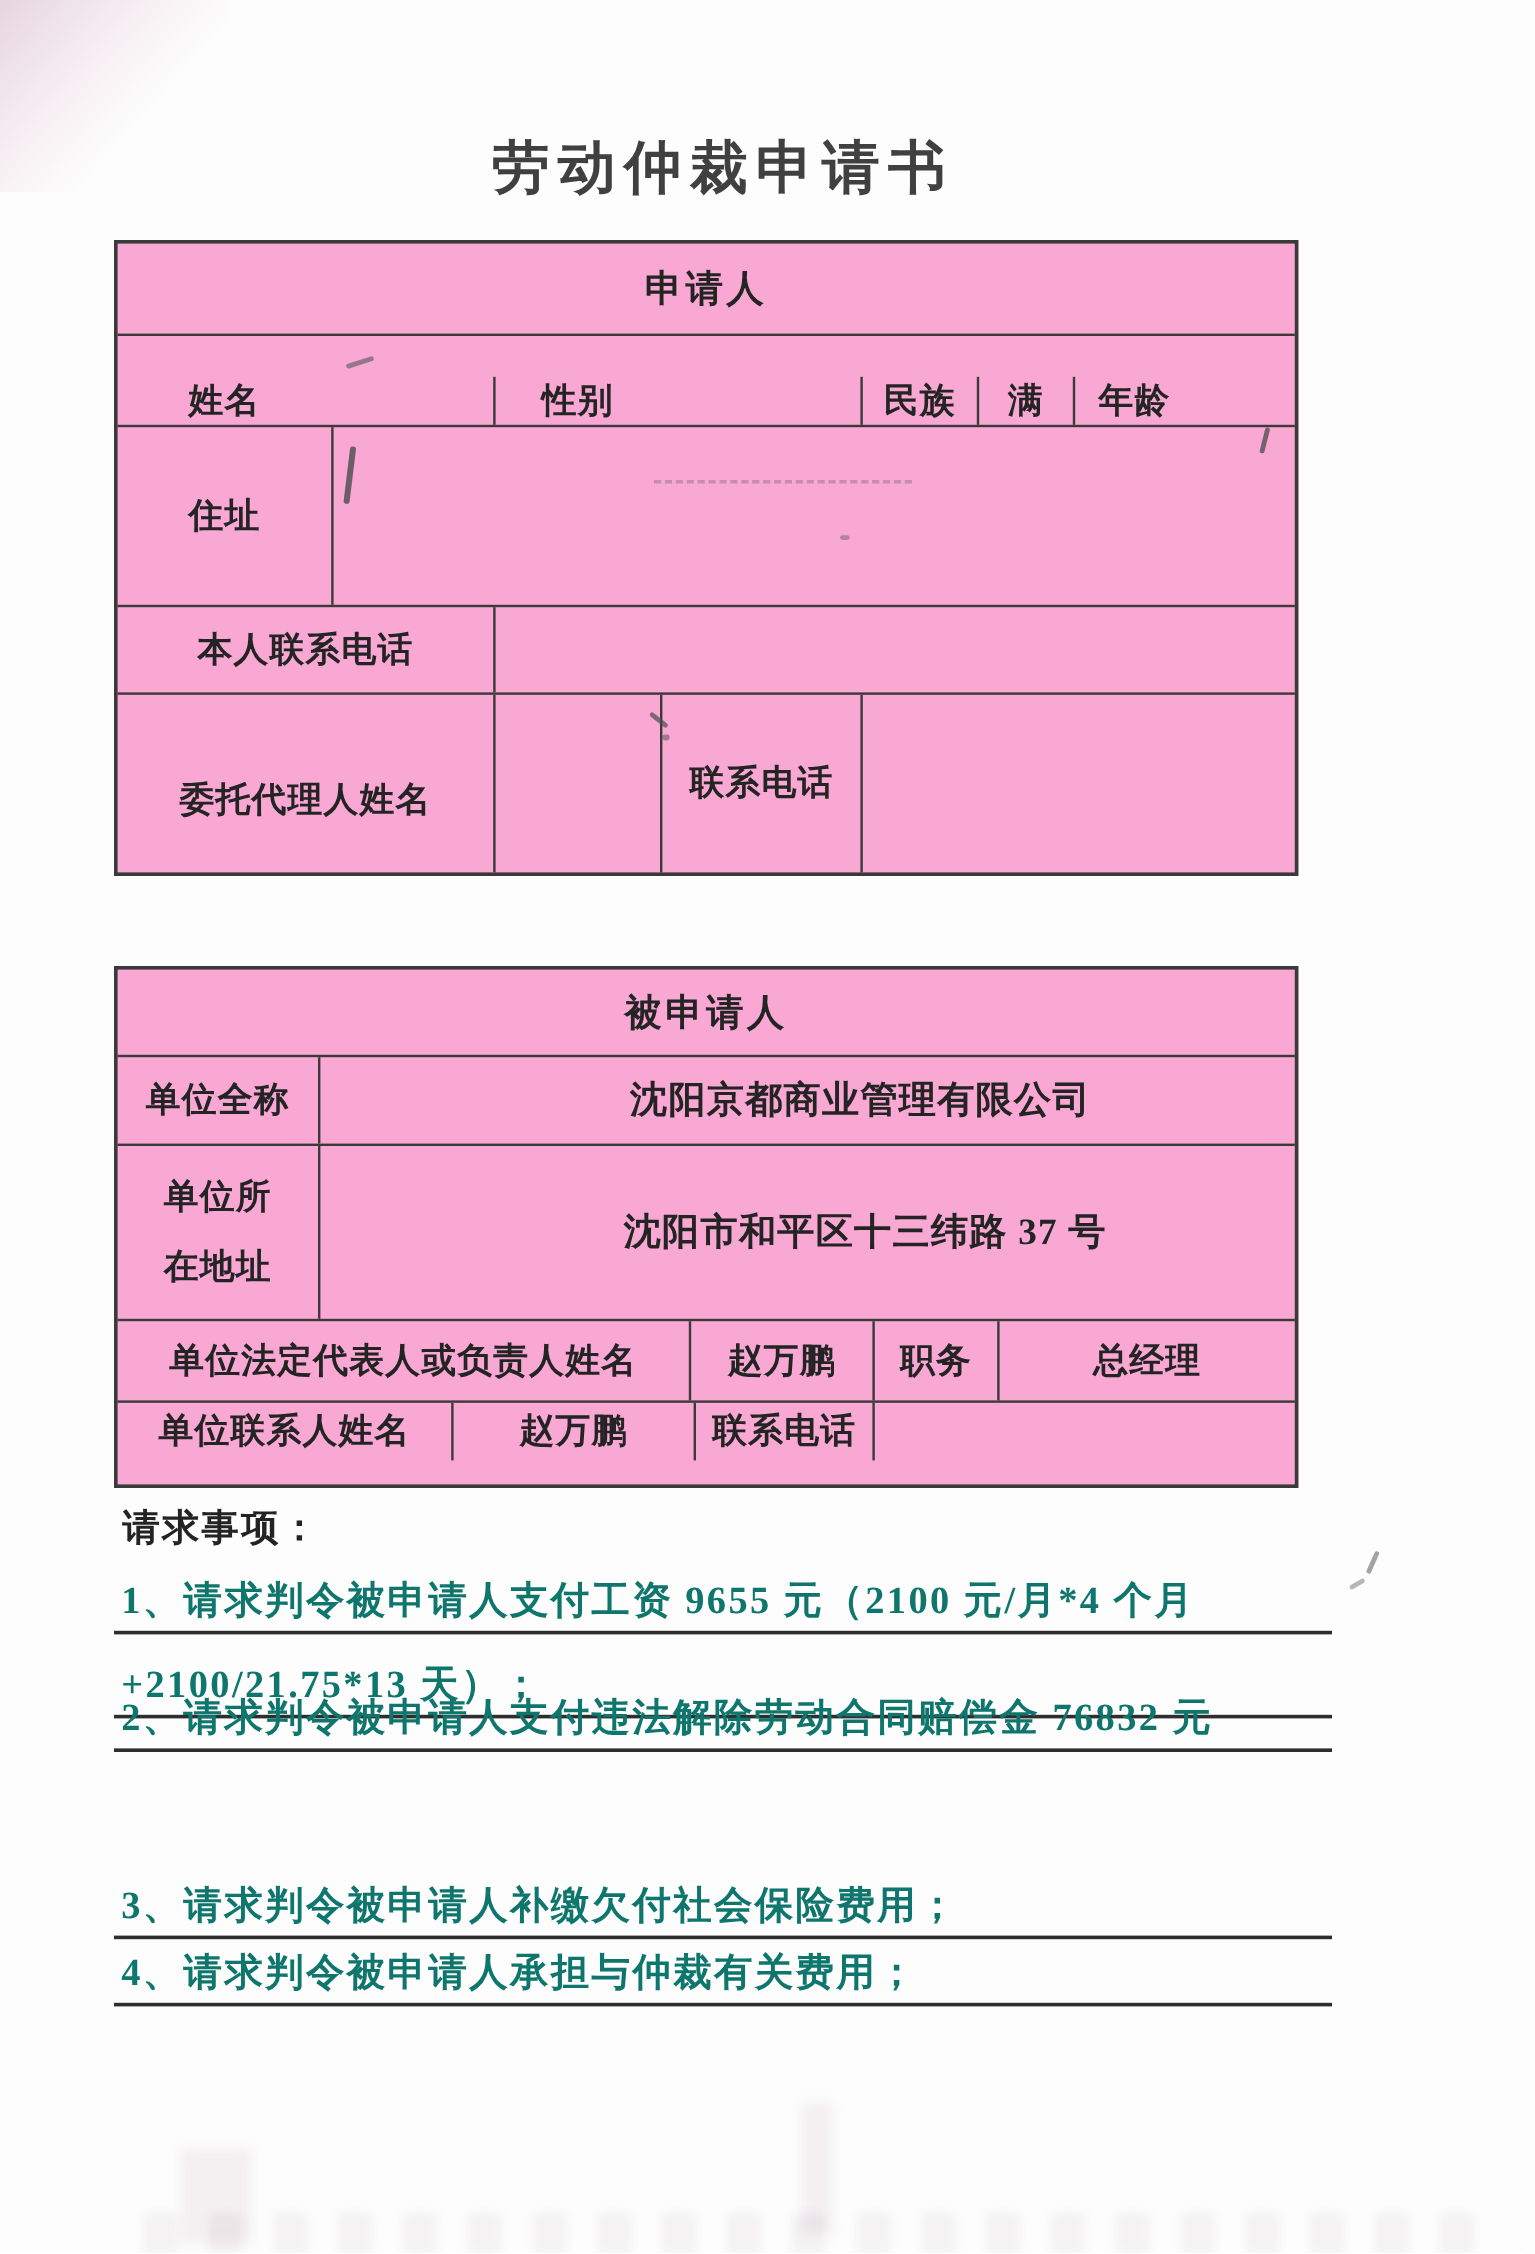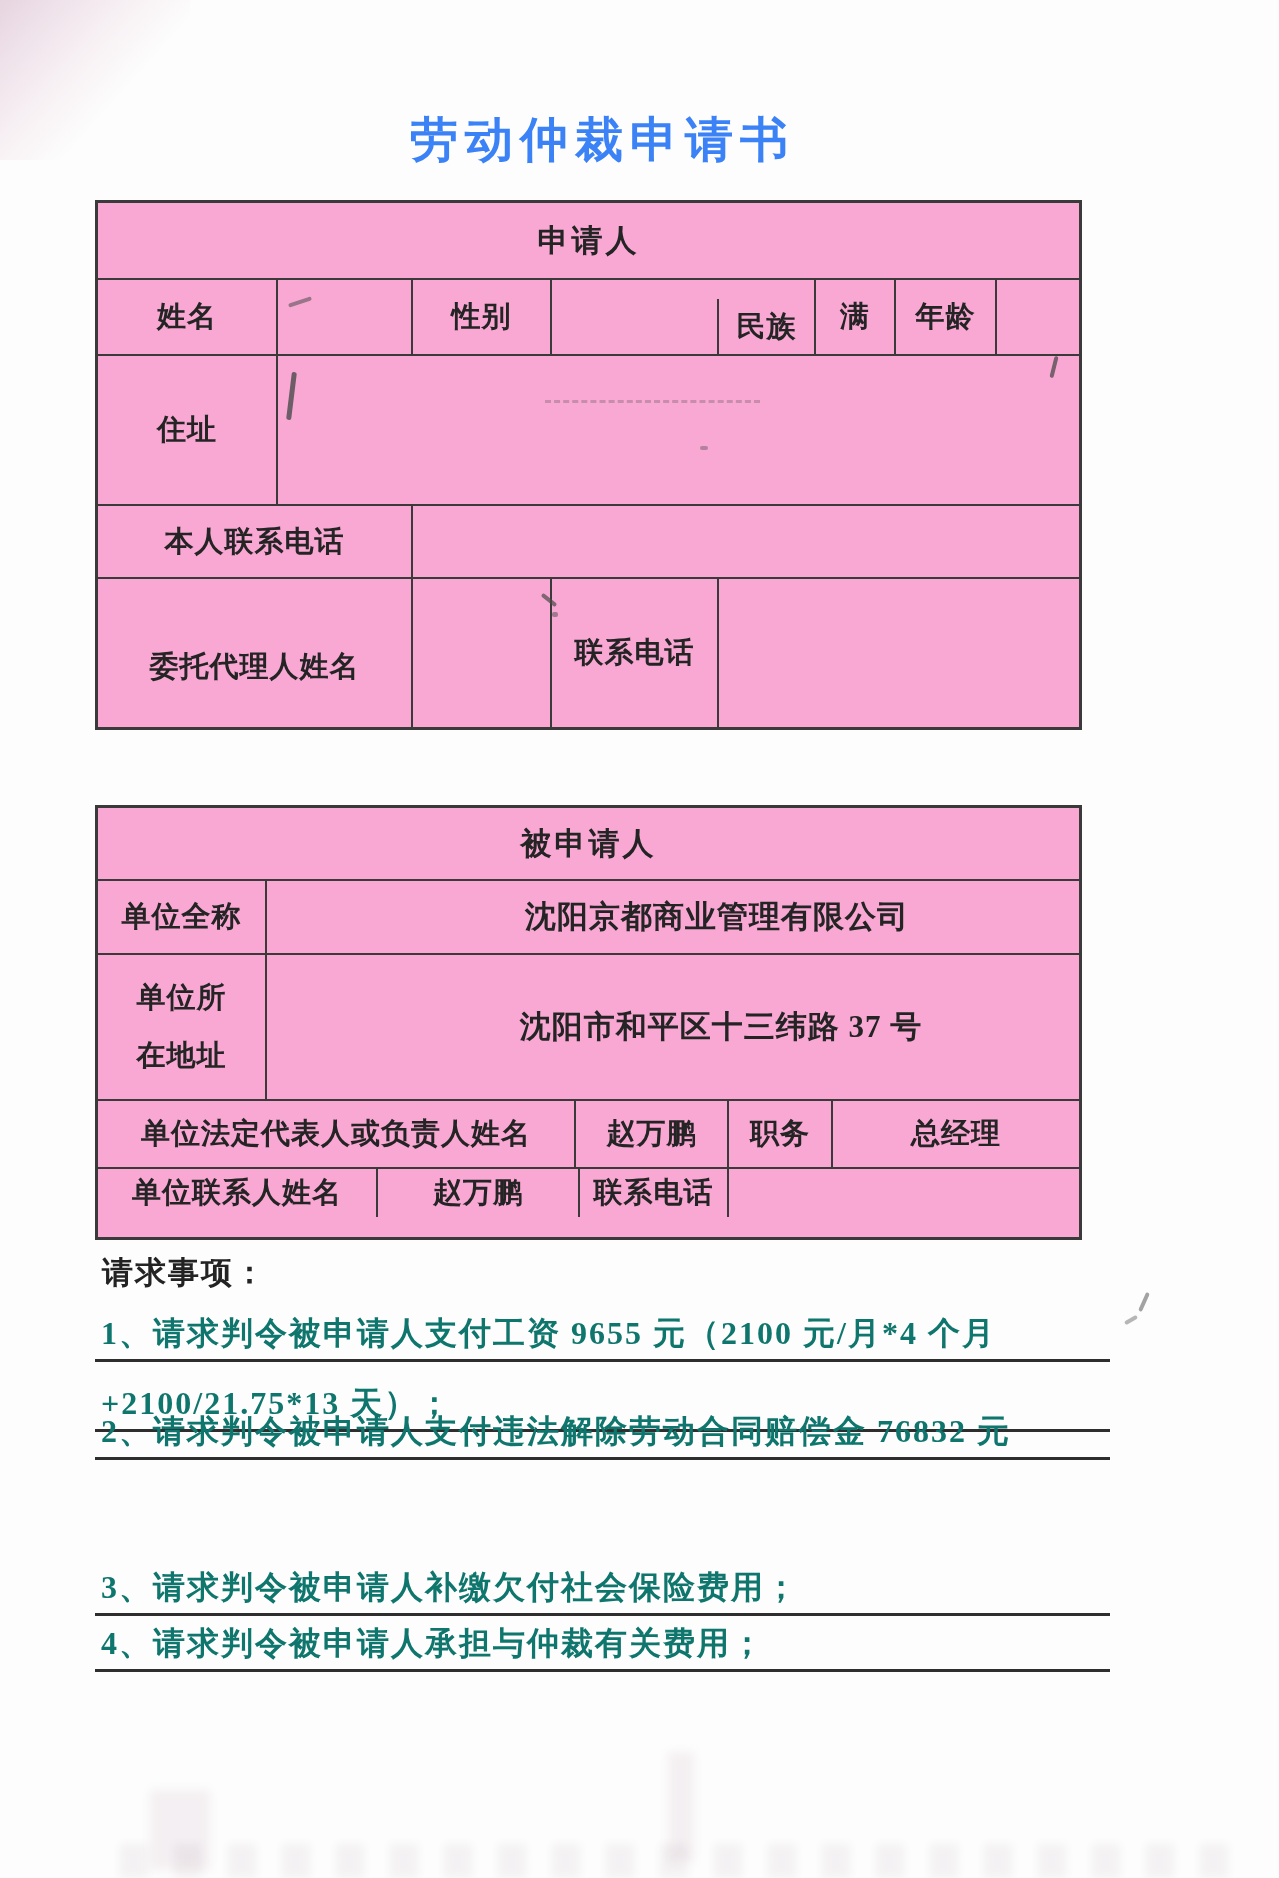--- a/index.html
+++ b/index.html
@@ -9,21 +9,21 @@
   }
   
   .corner-artifact{
     position:absolute;left:0;top:0;width:190px;height:160px;
     background:linear-gradient(132deg,#e6d4de 0%,#efe2ea 18%,#f8f2f5 42%,rgba(255,255,255,0) 62%);
     pointer-events:none;
   }
   .title{
     position:absolute;left:95px;top:108px;width:987px;height:66px;
     text-align:center;font-size:48px;font-weight:bold;letter-spacing:7px;
-    padding-left:28px;box-sizing:border-box;color:#3b82f6;
+    padding-left:28px;box-sizing:border-box;color:#404040;
   }
   .form-table{
     position:absolute;left:95px;width:987px;border:3px solid #3a3a3a;box-sizing:border-box;
     background:#f9a8d4;
   }
   #applicant-table{top:200px;height:530px;}
   #respondent-table{top:805px;height:435px;}
   .trow{display:flex;width:100%;box-sizing:border-box;}
   .trow + .trow{border-top:2px solid #3a3a3a;}
   .tcell{
@@ -61,21 +61,21 @@
 <div id="page">
 
   <div class="corner-artifact"></div>
 
   <div class="title">劳动仲裁申请书</div>
 
   <div id="applicant-table" class="form-table">
     <div class="trow" style="height:75px;">
       <div class="tcell theader grow">申请人</div>
     </div>
-    <div class="trow" style="height:76px;">
+    <div class="trow" style="height:76px;align-items:flex-end;">
       <div class="tcell" style="flex:0 0 178px;">姓名</div>
       <div class="tcell val" style="flex:0 0 135px;"></div>
       <div class="tcell" style="flex:0 0 139px;">性别</div>
       <div class="tcell val" style="flex:0 0 167px;"></div>
       <div class="tcell" style="flex:0 0 97px;margin-top:19px;">民族</div>
       <div class="tcell val" style="flex:0 0 80px;">满</div>
       <div class="tcell" style="flex:0 0 101px;">年龄</div>
       <div class="tcell val grow"></div>
     </div>
     <div class="trow" style="height:150px;">

